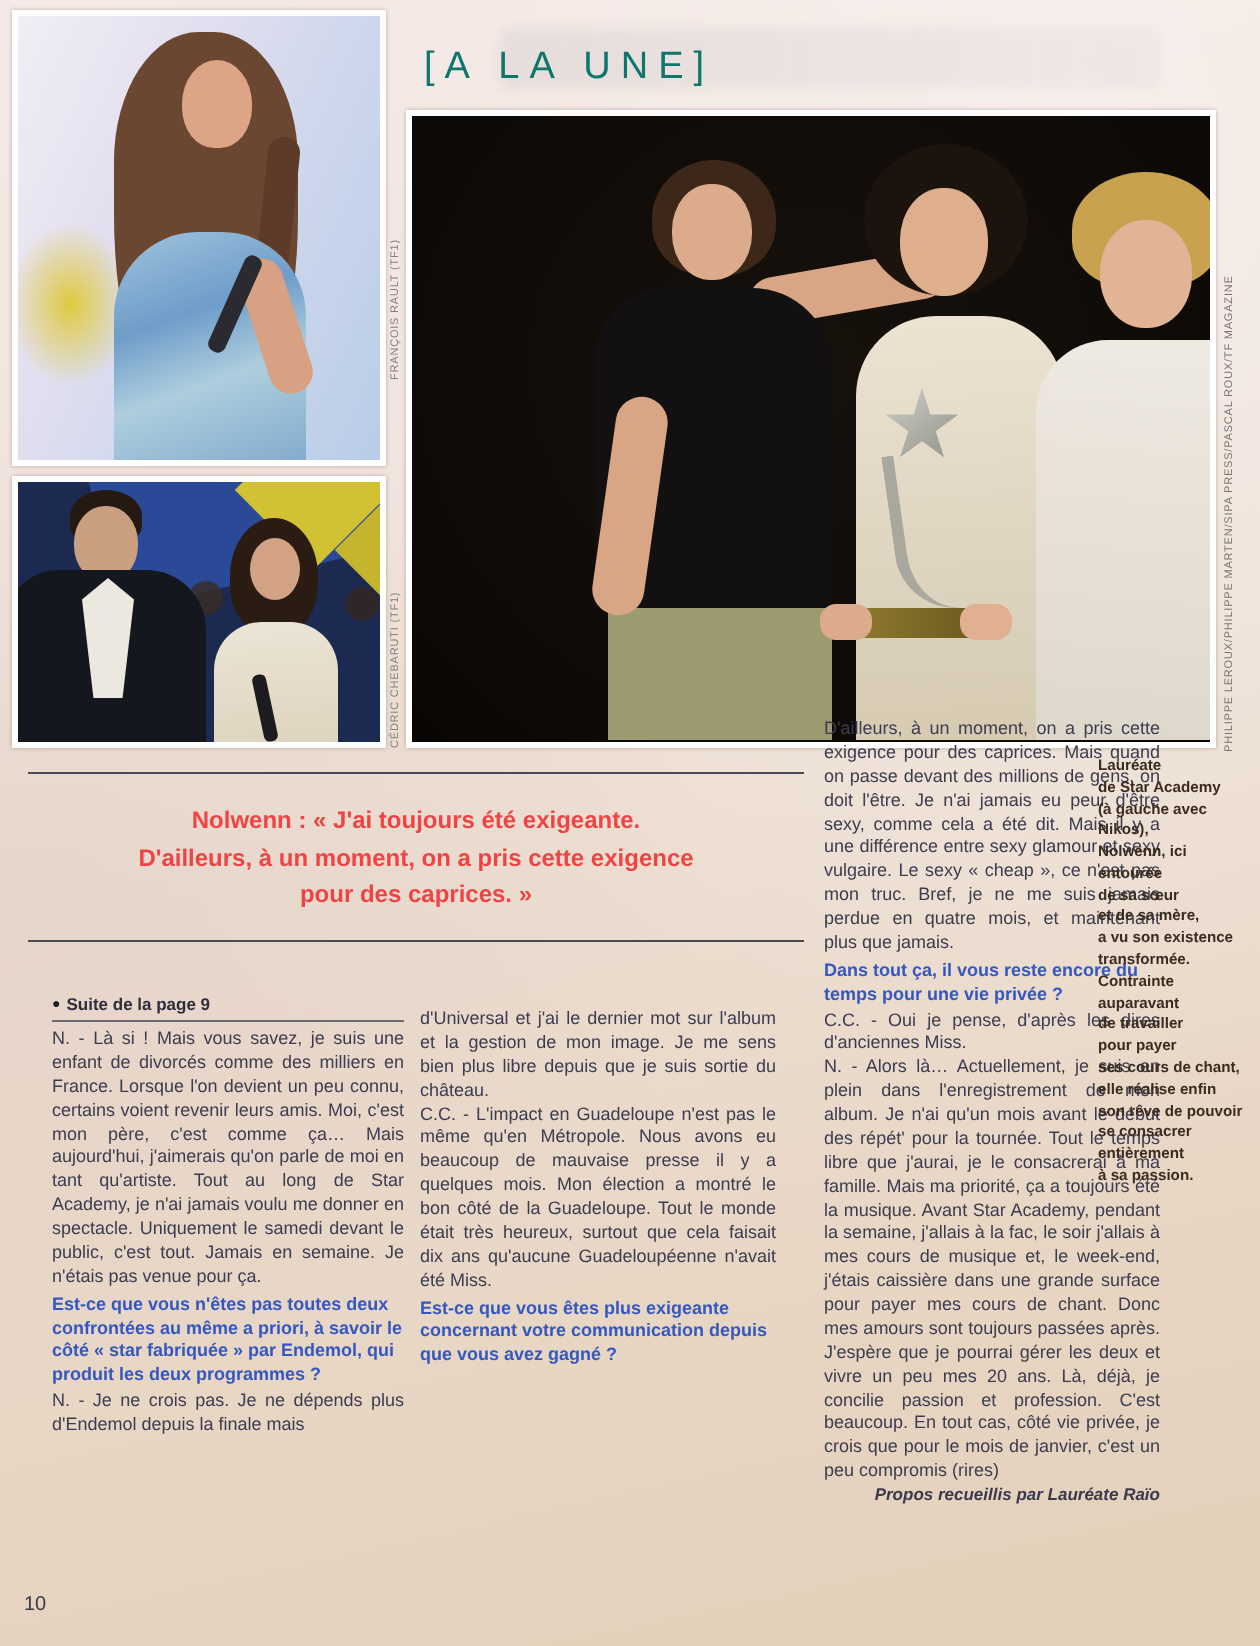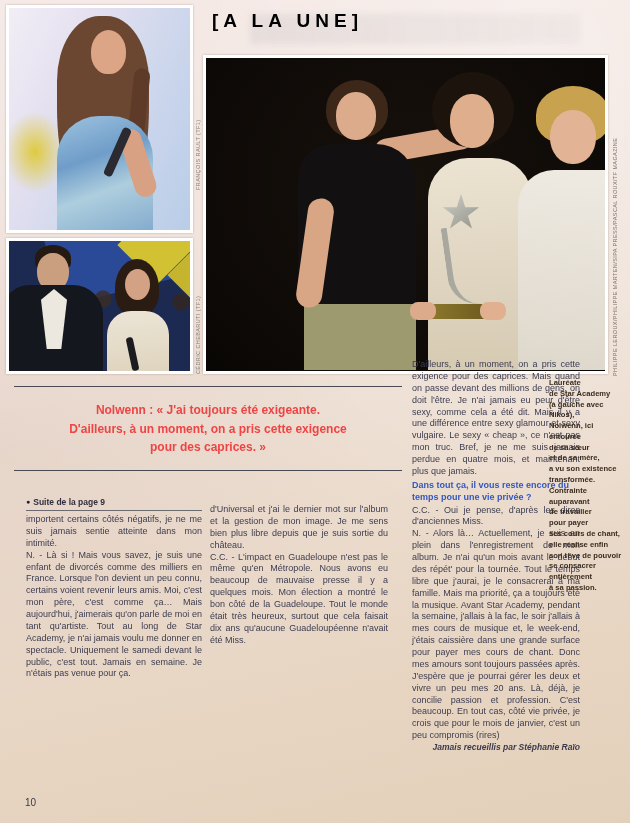--- a/index.html
+++ b/index.html
@@ -7,22 +7,22 @@
     width:630px;height:823px;overflow:hidden;position:relative;
     font-family:"Liberation Sans",sans-serif;
     background:linear-gradient(168deg,#f5eae7 0%,#f1e4dd 30%,#ecddd0 55%,#e7d5c2 80%,#e3d0ba 100%);
   }
   .page{position:absolute;inset:0;}
   
   .sheen{position:absolute;inset:0;pointer-events:none;
     background:radial-gradient(ellipse at 85% 10%,rgba(255,255,255,.35),transparent 45%),
                radial-gradient(ellipse at 0% 55%,rgba(180,140,130,.12),transparent 40%);}
   
-  .section-label{position:absolute;left:212px;top:10px;color:#000000;
-    font-weight:bold;font-size:19px;letter-spacing:5px;white-space:nowrap;}
+  .section-label{position:absolute;left:212px;top:23px;color:#0f766e;
+    font-weight:normal;font-size:19px;letter-spacing:5px;white-space:nowrap;}
   .ghost{position:absolute;left:250px;top:14px;width:330px;height:30px;
     background:linear-gradient(90deg,rgba(150,150,160,.14),rgba(150,150,160,.07));
     filter:blur(3px);border-radius:4px;}
   
   .photo{position:absolute;background:#fff;box-shadow:0 0 2px rgba(90,60,50,.35);}
   .photo .inner{position:absolute;inset:3px;overflow:hidden;}
   .photo1{left:6px;top:5px;width:187px;height:228px;}
   .photo1 .inner{background:linear-gradient(115deg,#f2eef5 0%,#e4e0f0 30%,#ccd6ec 65%,#b9cde8 100%);}
   .p1-yellow{position:absolute;left:-14px;bottom:26px;width:80px;height:104px;
     background:radial-gradient(closest-side,#dfca40,rgba(223,202,64,0) 78%);}
@@ -95,21 +95,21 @@
   .col p{margin:0;}
   .col .question{color:#3457c0;font-weight:bold;text-align:left;margin:2px 0 1px 0;}
   .col1{left:26px;top:514px;width:176px;}
   .col2{left:210px;top:504px;width:178px;}
   .col3{left:392px;top:359px;width:168px;margin-left:20px;}
   .byline{margin-top:3px;text-align:right;font-style:italic;font-weight:bold;font-size:8.5px;color:#3a3a4e;}
   
   .caption{position:absolute;left:549px;top:378px;width:78px;
     font-size:7.6px;font-weight:bold;line-height:1.42;color:#3a2d20;white-space:pre-line;}
   
-  .page-number{position:absolute;left:25px;top:797px;font-size:10px;color:#3a3a44;}
+  .page-number{position:absolute;left:12px;top:797px;font-size:10px;color:#3a3a44;}
 </style>
 </head>
 <body>
 
 <div class="page">
   <div class="sheen"></div>
   <div class="ghost"></div>
 
   <div class="section-label">[A LA UNE]</div>
 
@@ -172,35 +172,37 @@
     <div class="quote-text">Nolwenn : « J'ai toujours été exigeante.
 D'ailleurs, à un moment, on a pris cette exigence
 pour des caprices. »</div>
   </div>
 
   <div class="suite">
     <span class="bullet">●</span><span>Suite de la page 9</span>
   </div>
 
   <div class="col col1">
-    <p class="body">importent certains côtés négatifs, je ne me suis jamais sentie atteinte dans mon intimité.</p>
     <p class="body">N. - Là si ! Mais vous savez, je suis une enfant de divorcés comme des milliers en France. Lorsque l'on devient un peu connu, certains voient revenir leurs amis. Moi, c'est mon père, c'est comme ça… Mais aujourd'hui, j'aimerais qu'on parle de moi en tant qu'artiste. Tout au long de Star Academy, je n'ai jamais voulu me donner en spectacle. Uniquement le samedi devant le public, c'est tout. Jamais en semaine. Je n'étais pas venue pour ça.</p>
+    <p class="question">Est-ce que vous n'êtes pas toutes deux confrontées au même a priori, à savoir le côté « star fabriquée » par Endemol, qui produit les deux programmes ?</p>
+    <p class="body">N. - Je ne crois pas. Je ne dépends plus d'Endemol depuis la finale mais</p>
   </div>
 
   <div class="col col2">
     <p class="body">d'Universal et j'ai le dernier mot sur l'album et la gestion de mon image. Je me sens bien plus libre depuis que je suis sortie du château.</p>
     <p class="body">C.C. - L'impact en Guadeloupe n'est pas le même qu'en Métropole. Nous avons eu beaucoup de mauvaise presse il y a quelques mois. Mon élection a montré le bon côté de la Guadeloupe. Tout le monde était très heureux, surtout que cela faisait dix ans qu'aucune Guadeloupéenne n'avait été Miss.</p>
+    <p class="question">Est-ce que vous êtes plus exigeante concernant votre communication depuis que vous avez gagné ?</p>
   </div>
 
   <div class="col col3">
     <p class="body">D'ailleurs, à un moment, on a pris cette exigence pour des caprices. Mais quand on passe devant des millions de gens, on doit l'être. Je n'ai jamais eu peur d'être sexy, comme cela a été dit. Mais il y a une différence entre sexy glamour et sexy vulgaire. Le sexy « cheap », ce n'est pas mon truc. Bref, je ne me suis jamais perdue en quatre mois, et maintenant plus que jamais.</p>
     <p class="question">Dans tout ça, il vous reste encore du temps pour une vie privée ?</p>
     <p class="body">C.C. - Oui je pense, d'après les dires d'anciennes Miss.</p>
     <p class="body">N. - Alors là… Actuellement, je suis en plein dans l'enregistrement de mon album. Je n'ai qu'un mois avant le début des répét' pour la tournée. Tout le temps libre que j'aurai, je le consacrerai à ma famille. Mais ma priorité, ça a toujours été la musique. Avant Star Academy, pendant la semaine, j'allais à la fac, le soir j'allais à mes cours de musique et, le week-end, j'étais caissière dans une grande surface pour payer mes cours de chant. Donc mes amours sont toujours passées après. J'espère que je pourrai gérer les deux et vivre un peu mes 20 ans. Là, déjà, je concilie passion et profession. C'est beaucoup. En tout cas, côté vie privée, je crois que pour le mois de janvier, c'est un peu compromis (rires)</p>
-    <p class="byline">Jamais recueillis par Stéphanie Raïo</p>
+    <p class="byline">Propos recueillis par Lauréate Raïo</p>
   </div>
 
   <div class="caption">Lauréate
 de Star Academy
 (à gauche avec Nikos),
 Nolwenn, ici entourée
 de sa sœur
 et de sa mère,
 a vu son existence
 transformée.

